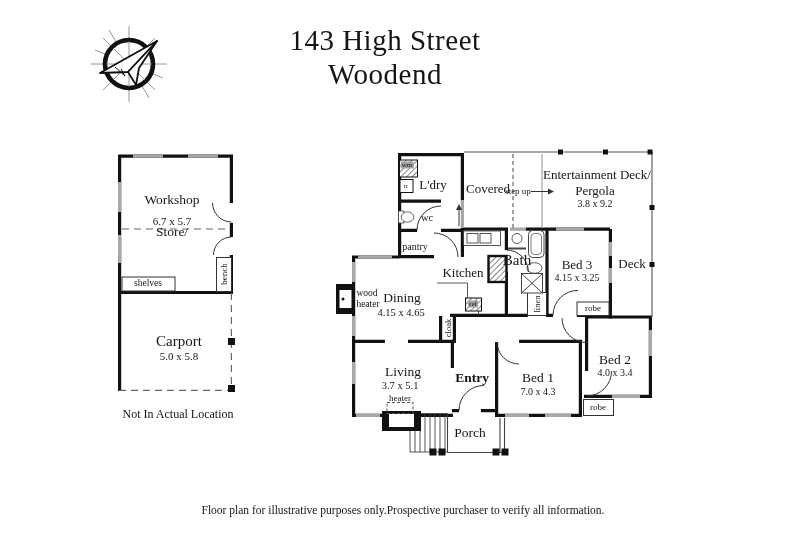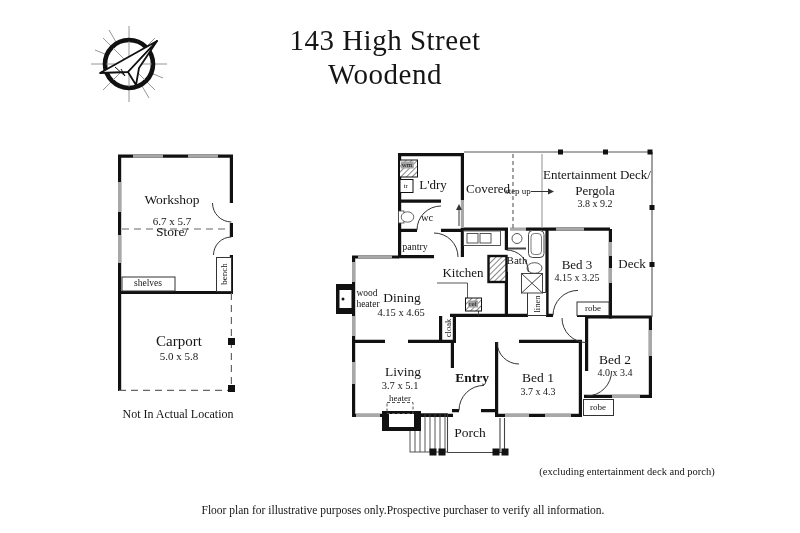--- a/index.html
+++ b/index.html
@@ -205,37 +205,36 @@
 <div class="lbl" style="left:427px;top:218px;font-size:10.5px;">wc</div>
 <div class="lbl" style="left:415px;top:247px;font-size:10px;">pantry</div>
 <div class="lbl" style="left:488px;top:180px;font-size:13px;margin-top:8px;">Covered</div>
 <div class="lbl" style="left:518px;top:191px;font-size:9px;">step up</div>
 <div class="lbl" style="left:597px;top:174px;font-size:13px;">Entertainment Deck/</div>
 <div class="lbl" style="left:595px;top:190px;font-size:13px;">Pergola</div>
 <div class="lbl" style="left:595px;top:204px;font-size:10px;">3.8 x 9.2</div>
 <div class="lbl" style="left:632px;top:263px;font-size:13px;">Deck</div>
 <div class="lbl" style="left:463px;top:272px;font-size:13px;">Kitchen</div>
 <div class="lbl chip" style="left:473px;top:304px;font-size:7px;">ref</div>
-<div class="lbl" style="left:517px;top:260px;font-size:11px;">Bath</div>
+<div class="lbl" style="left:517px;top:260px;font-size:15px;">Bath</div>
 <div class="lbl vert" style="left:537px;top:304px;font-size:8.5px;">linen</div>
 <div class="lbl" style="left:577px;top:264px;font-size:13px;">Bed 3</div>
 <div class="lbl" style="left:577px;top:278px;font-size:10px;">4.15 x 3.25</div>
 <div class="lbl" style="left:593px;top:308px;font-size:9px;">robe</div>
 <div class="lbl" style="left:598px;top:407px;font-size:9px;">robe</div>
 <div class="lbl" style="left:367px;top:294px;font-size:9.5px;">wood</div>
 <div class="lbl" style="left:368px;top:305px;font-size:9.5px;">heater</div>
 <div class="lbl" style="left:402px;top:298px;font-size:13.5px;">Dining</div>
 <div class="lbl" style="left:401px;top:313px;font-size:10.5px;">4.15 x 4.65</div>
 <div class="lbl vert" style="left:448px;top:328px;font-size:8.5px;">cloak</div>
 <div class="lbl" style="left:403px;top:372px;font-size:13.5px;">Living</div>
 <div class="lbl" style="left:400px;top:386px;font-size:10.5px;">3.7 x 5.1</div>
 <div class="lbl" style="left:400px;top:398px;font-size:9px;">heater</div>
 <div class="lbl" style="left:472px;top:378px;font-size:13.5px;font-weight:bold;">Entry</div>
 <div class="lbl" style="left:538px;top:378px;font-size:13.5px;">Bed 1</div>
-<div class="lbl" style="left:538px;top:392px;font-size:10px;">3.7 x 4.3</div>
+<div class="lbl" style="left:538px;top:392px;font-size:10px;">7.0 x 4.3</div>
 <div class="lbl" style="left:615px;top:360px;font-size:13.5px;">Bed 2</div>
 <div class="lbl" style="left:615px;top:373px;font-size:10px;">4.0 x 3.4</div>
 <div class="lbl" style="left:470px;top:433px;font-size:13.5px;">Porch</div>
 
-<div class="lbl" style="left:627px;top:472px;font-size:10.5px;">(excluding entertainment deck and porch)</div>
 <div class="lbl" style="left:403px;top:511px;font-size:11.5px;">Floor plan for illustrative purposes only.Prospective purchaser to verify all information.</div>
 
 </div>
 
 </body></html>

